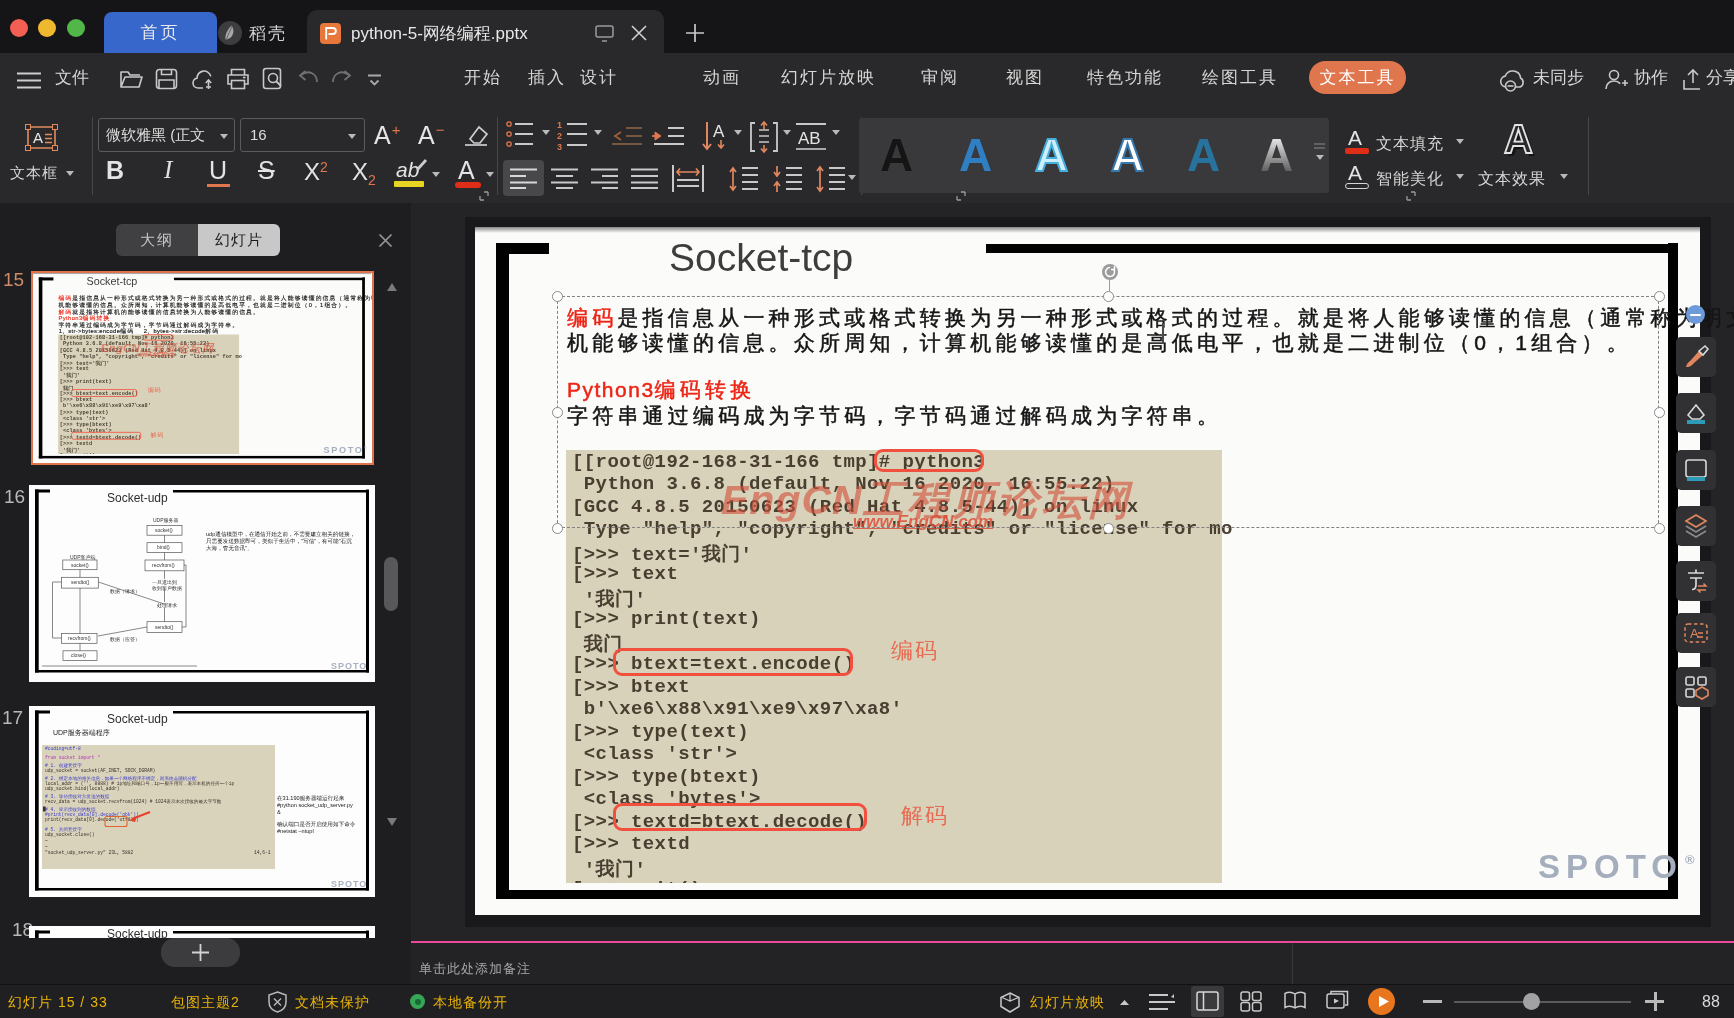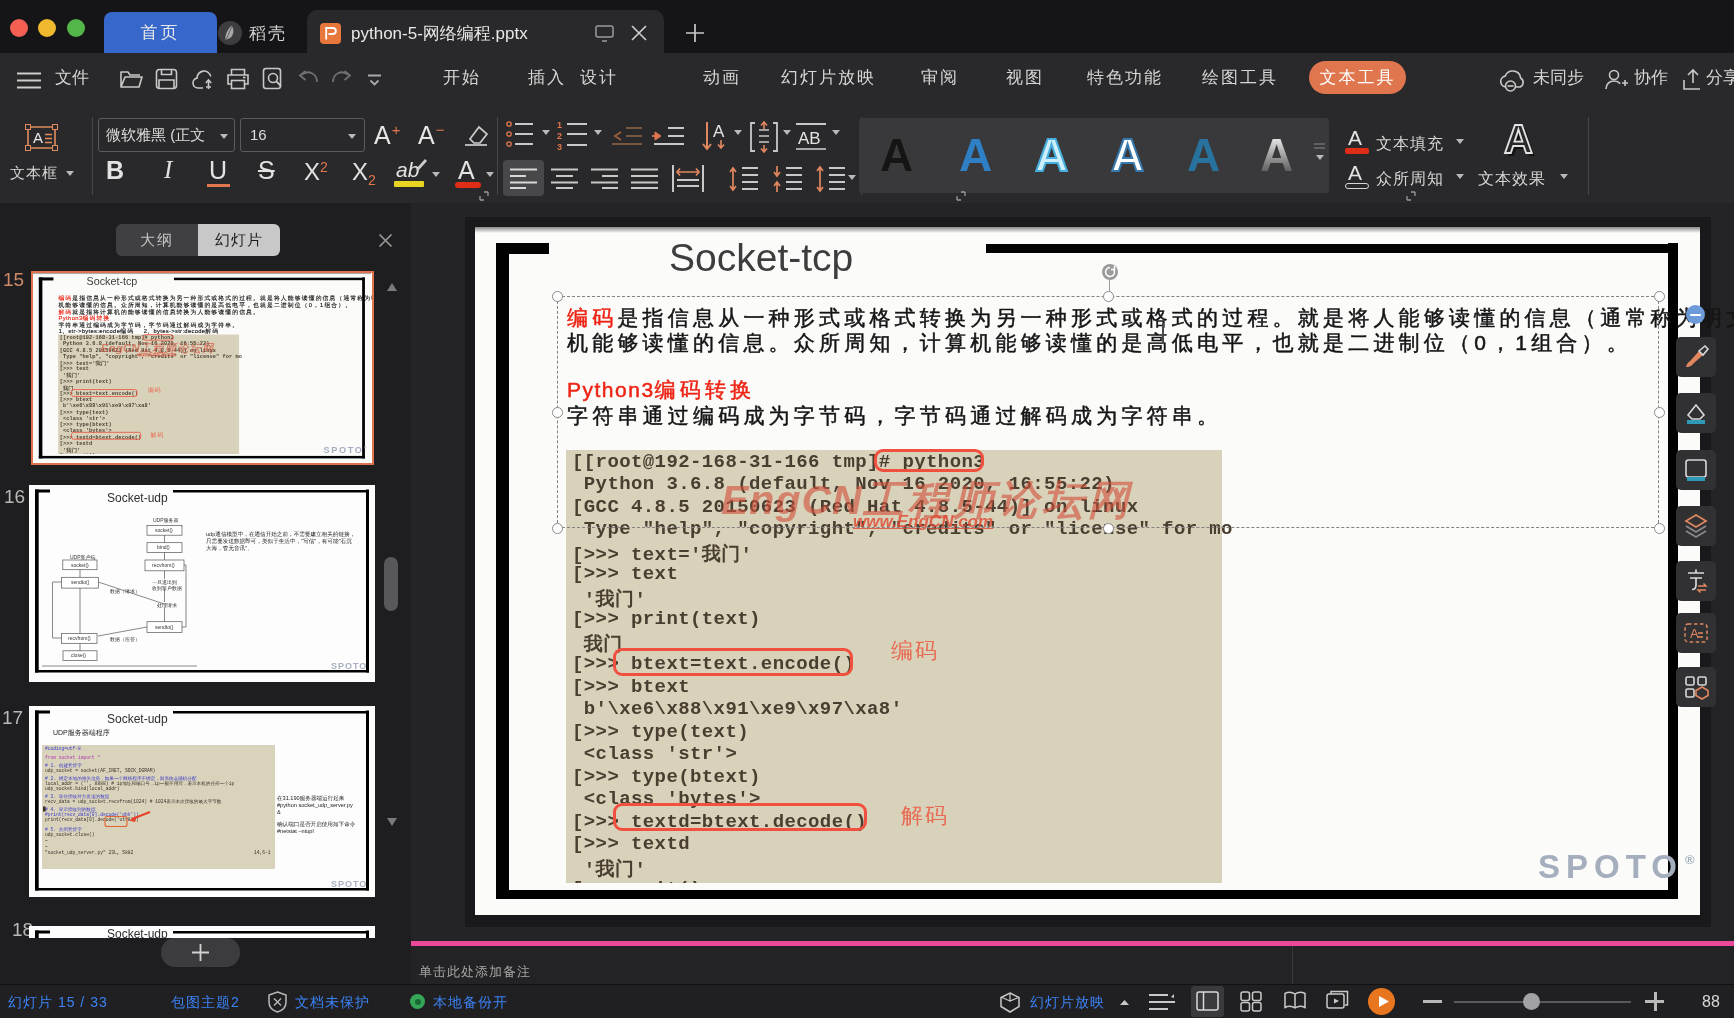--- a/index.html
+++ b/index.html
@@ -1,21 +1,21 @@
 <!DOCTYPE html>
 <html><head><meta charset="utf-8">
 <style>
 *{margin:0;padding:0;box-sizing:border-box}
 html,body{width:1734px;height:1018px;overflow:hidden;background:#242426;font-family:"Liberation Sans",sans-serif;-webkit-font-smoothing:antialiased}
 #titlebar{position:absolute;left:0;top:0;width:1734px;height:53px;background:#151517}
 #menubar{position:absolute;left:0;top:53px;width:1734px;height:54px;background:#29292b}
 #toolbar{position:absolute;left:0;top:107px;width:1734px;height:96px;background:#29292b}
 #leftpanel{position:absolute;left:0;top:203px;width:411px;height:781px;background:#1e1e20}
 #editor{position:absolute;left:411px;top:203px;width:1323px;height:738px;background:#242426;overflow:hidden}
-#notes{position:absolute;left:411px;top:941px;width:1323px;height:43px;background:#232325;border-top:5px solid #ec4899}
+#notes{position:absolute;left:411px;top:941px;width:1323px;height:43px;background:#232325;border-top:2px solid #ec4899}
 #statusbar{position:absolute;left:0;top:984px;width:1734px;height:34px;background:#202022;border-top:1px solid #111}
 .light{width:18px;height:18px;border-radius:50%;position:absolute;top:19px}
 .tabtext{color:#e8e8e8;font-size:17px}
 .menuitem{position:absolute;top:13px;color:#d6d6d6;font-size:17px;white-space:nowrap}
 .mi2{letter-spacing:2px}
 .sep{position:absolute;width:1px;background:#47474a}
 .combo{position:absolute;border:1px solid #5b5b5e;border-radius:3px;height:34px;top:11px;color:#dedede;font-size:15px}
 .caret{position:absolute;width:0;height:0;border-left:4.5px solid transparent;border-right:4.5px solid transparent;border-top:5.5px solid #b9b9bb}
 .slidewrap{position:absolute;background:#fbfbfa}
 .slideC{position:absolute;left:0;top:0;width:1225px;height:688px;transform-origin:0 0;background:#fbfbfa}
@@ -27,21 +27,21 @@
 .codeblk{position:absolute;background:#d8d2ba}
 .codeln{position:absolute;font-family:"Liberation Mono",monospace;font-weight:bold;font-size:19px;letter-spacing:0.4px;color:#493e30;white-space:pre}
 .redbox{position:absolute;border:3px solid #f2503f;border-radius:9px}
 .rlabel{position:absolute;color:#e96a52;font-size:22px;letter-spacing:2px;white-space:nowrap}
 .spoto{position:absolute;color:#a5aebd;font-weight:bold;letter-spacing:6px;font-size:33px}
 .handle{position:absolute;width:11px;height:11px;border-radius:50%;background:#fff;border:1.6px solid #8a8a8a}
 .dash{position:absolute;border:1px dashed #828282}
 .thumbnum{position:absolute;color:#b8b8b8;font-size:19px}
 .thumbbox{position:absolute;background:#fdfdfd;overflow:hidden}
 .rbtn{position:absolute;left:1265px;width:40px;height:40px;background:#313134;border-radius:5px}
-.stxt{position:absolute;color:#3b82f6;font-size:14px;white-space:nowrap}
+.stxt{position:absolute;color:#eab308;font-size:14px;white-space:nowrap}
 svg{display:block}
 </style></head>
 <body>
 <div id="titlebar">
   <div class="light" style="left:10px;background:#f45f54"></div>
   <div class="light" style="left:38px;background:#efb92f"></div>
   <div class="light" style="left:67px;background:#53b648"></div>
   <div style="position:absolute;left:104px;top:12px;width:113px;height:41px;background:#3767ca;border-radius:8px 8px 0 0;text-align:center;line-height:41px"><span class="tabtext" style="letter-spacing:3px">首页</span></div>
   <div style="position:absolute;left:218px;top:21px;width:24px;height:24px;border-radius:50%;background:#3d3d40">
       <svg width="24" height="24" viewBox="0 0 24 24">
@@ -99,21 +99,21 @@
       <path d="M4 5c8-6 16-1 16 7" fill="none" stroke="#707072" stroke-width="1.8"></path>
       <path d="M8.5 1L3 5.5 8.5 10" fill="none" stroke="#707072" stroke-width="1.8"></path>
     </svg>
   <svg style="position:absolute;left:331px;top:17px" width="22" height="19" viewBox="0 0 22 19">
       <path d="M18 5C10-1 2 4 2 12" fill="none" stroke="#707072" stroke-width="1.8"></path>
       <path d="M13.5 1L19 5.5 13.5 10" fill="none" stroke="#707072" stroke-width="1.8"></path>
     </svg>
   <svg style="position:absolute;left:366px;top:21px" width="17" height="12" viewBox="0 0 17 12">
       <path d="M2 1.5h13M4.5 6.5l4 4 4-4" fill="none" stroke="#a9a9ab" stroke-width="1.8"></path>
     </svg>
-  <div class="menuitem mi2" style="left:443px">开始</div>
+  <div class="menuitem mi2" style="left:464px">开始</div>
   <div class="menuitem mi2" style="left:528px">插入</div>
   <div class="menuitem mi2" style="left:580px">设计</div>
   <div class="menuitem mi2" style="left:703px">动画</div>
   <div class="menuitem mi2" style="left:781px">幻灯片放映</div>
   <div class="menuitem mi2" style="left:921px">审阅</div>
   <div class="menuitem mi2" style="left:1006px">视图</div>
   <div class="menuitem mi2" style="left:1087px">特色功能</div>
   <div class="menuitem mi2" style="left:1202px">绘图工具</div>
   <div style="position:absolute;left:1309px;top:8px;width:97px;height:33px;background:#e0764e;border-radius:17px;text-align:center;line-height:33px;color:#fff;font-size:17px;letter-spacing:2px">文本工具</div>
   <svg style="position:absolute;left:1498px;top:16px" width="28" height="24" viewBox="0 0 28 24">
@@ -261,21 +261,21 @@
   <div class="caret" style="left:1316px;top:48px;border-left-width:4px;border-right-width:4px"></div>
   <path><svg style="position:absolute;left:1313px;top:36px" width="13" height="8" viewBox="0 0 13 8">
         <path d="M1 1h11M1 5h11" stroke="#8a8a8c" stroke-width="1.2"></path>
       </svg>
   <div style="position:absolute;left:1348px;top:19px;color:#e3e3e3;font-size:21px">A</div>
   <div style="position:absolute;left:1345px;top:41px;width:24px;height:5.5px;background:#e02d18;border-radius:2px"></div>
   <div style="position:absolute;left:1376px;top:27px;color:#d6d6d6;font-size:16px;letter-spacing:1px">文本填充</div>
   <div class="caret" style="left:1456px;top:32px"></div>
   <div style="position:absolute;left:1348px;top:54px;color:#e3e3e3;font-size:21px">A</div>
   <div style="position:absolute;left:1345px;top:76px;width:24px;height:5.5px;border:1.5px solid #d6d6d6;border-radius:3px;background:none"></div>
-  <div style="position:absolute;left:1376px;top:62px;color:#d6d6d6;font-size:16px;letter-spacing:1px">众所周知</div>
+  <div style="position:absolute;left:1376px;top:62px;color:#d6d6d6;font-size:16px;letter-spacing:1px">智能美化</div>
   <div class="caret" style="left:1456px;top:67px"></div>
   <div style="position:absolute;left:1504px;top:10px;font-size:40px;font-weight:bold;color:#29292b;-webkit-text-stroke:1.8px #e3e3e3;text-shadow:3px 3px 0 #141414">A</div>
   <div style="position:absolute;left:1478px;top:62px;color:#d6d6d6;font-size:16px;letter-spacing:1px">文本效果</div>
   <div class="caret" style="left:1560px;top:67px"></div>
   <div class="sep" style="left:1588px;top:10px;height:78px"></div>
   <svg style="position:absolute;left:956px;top:84px" width="10" height="10" viewBox="0 0 10 10">
         <path d="M1 9V5M1 9h4M9 1v4M9 1H5" fill="none" stroke="#9a9a9c" stroke-width="1.3"></path>
       </svg><svg style="position:absolute;left:479px;top:84px" width="10" height="10" viewBox="0 0 10 10">
         <path d="M1 9V5M1 9h4M9 1v4M9 1H5" fill="none" stroke="#9a9a9c" stroke-width="1.3"></path>
       </svg>

